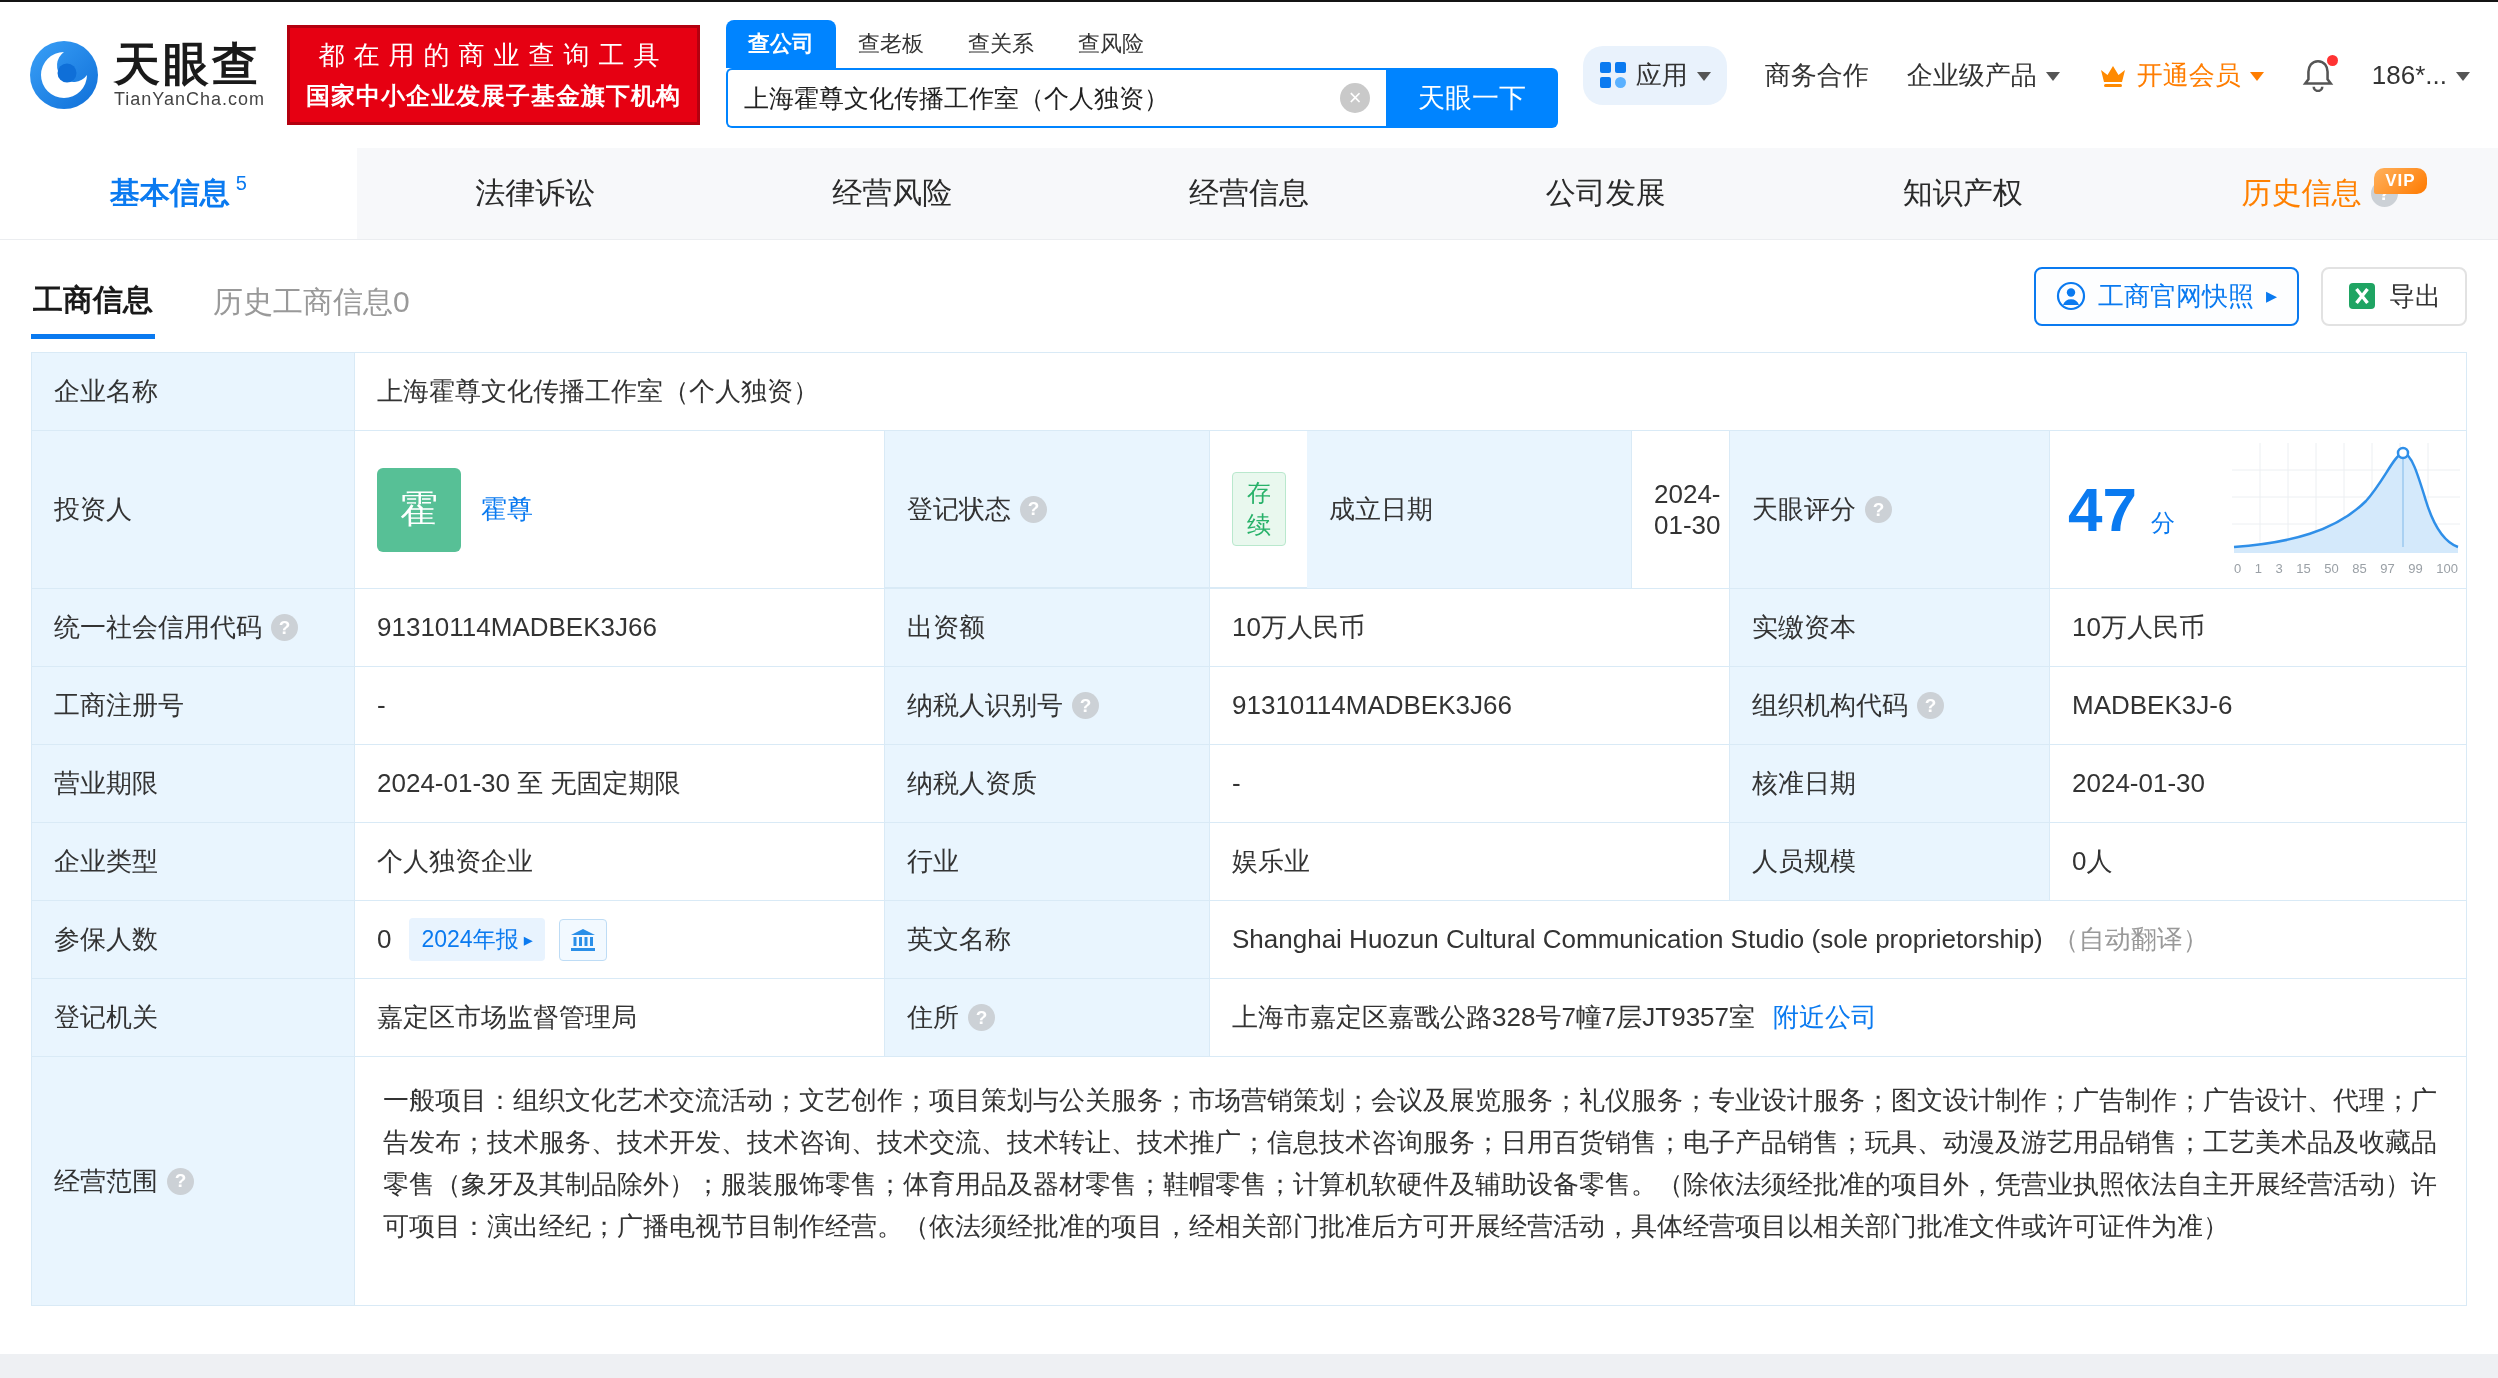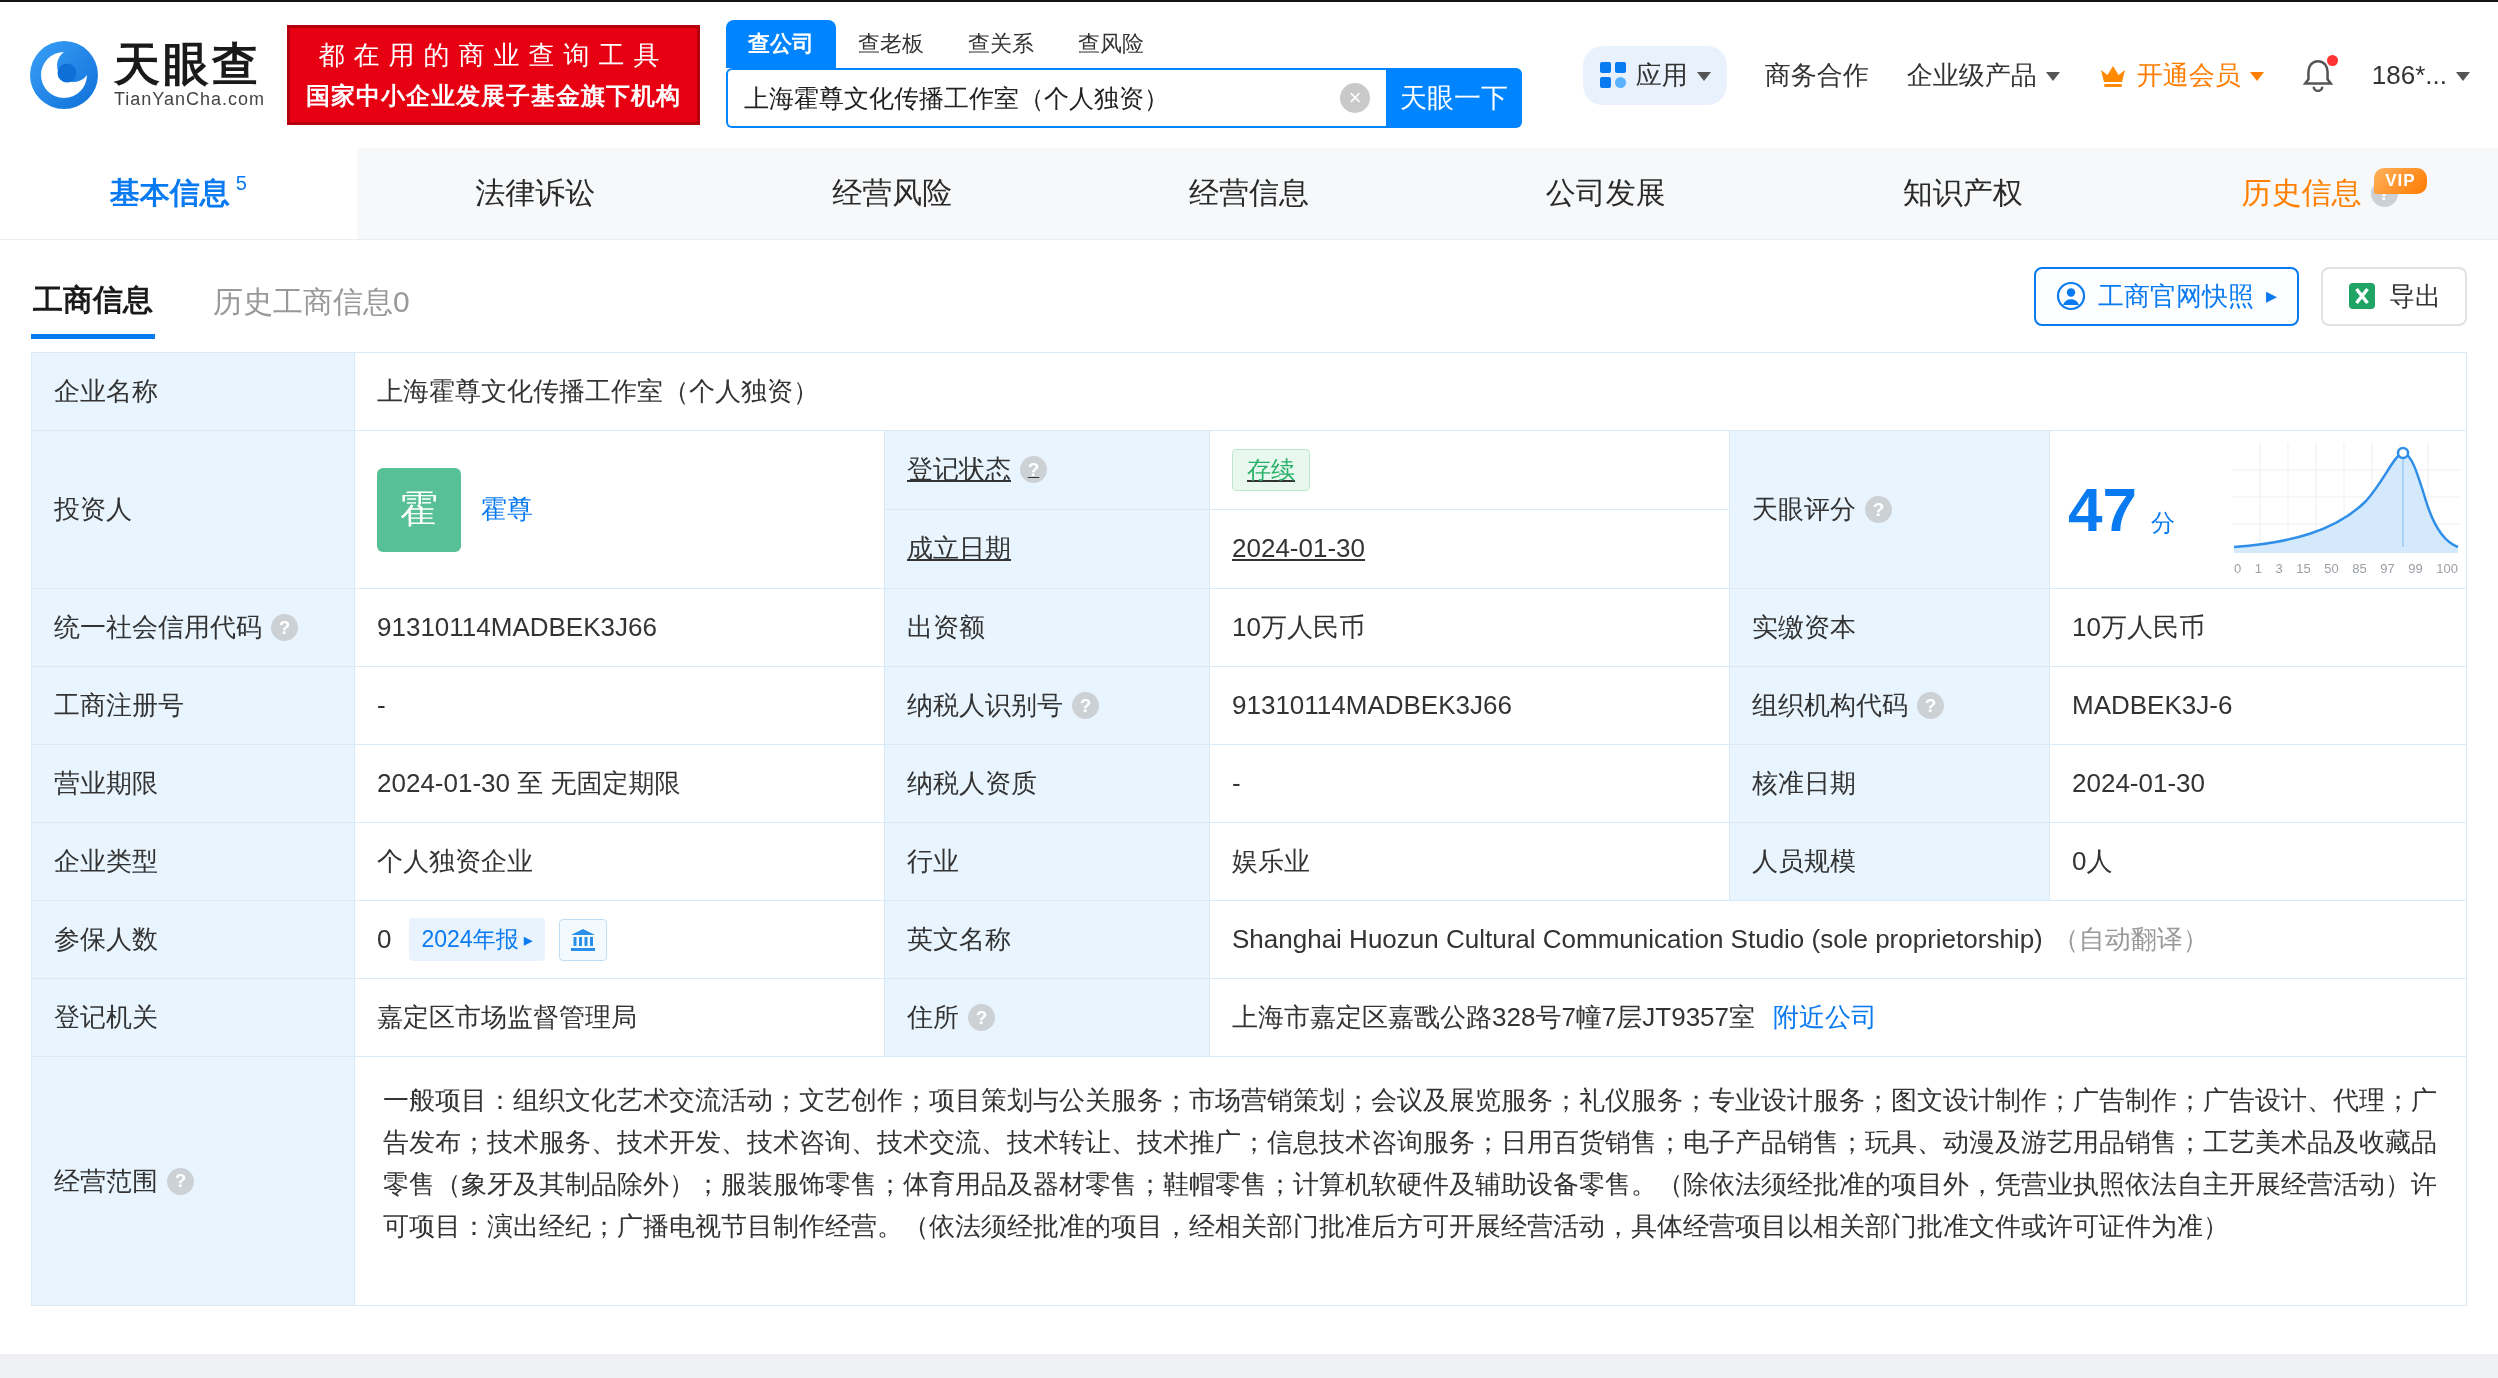--- a/index.html
+++ b/index.html
@@ -24,21 +24,21 @@
   .banner-l2 { font-size:24px; font-weight:bold; letter-spacing:1px; margin-top:7px; white-space:nowrap; }
 
   .search-block { margin-left:26px; flex:none; }
   .search-tabs { display:flex; align-items:flex-end; height:46px; }
   .search-tab { font-size:22px; color:#333; padding:9px 22px; white-space:nowrap; }
   .search-tab.active { background:#0084ff; color:#fff; border-radius:8px 8px 0 0; font-weight:bold; }
   .search-row { display:flex; }
   .search-input-wrap { width:660px; height:60px; border:2px solid #0084ff; border-right:none; border-radius:6px 0 0 6px; display:flex; align-items:center; padding:0 16px; background:#fff; }
   .search-input-wrap input { border:none; outline:none; flex:1; font-size:25px; color:#222; background:transparent; font-family:inherit; }
   .search-clear { width:30px; height:30px; border-radius:50%; background:#c9c9c9; color:#fff; font-size:22px; display:flex; align-items:center; justify-content:center; flex:none; }
-  .search-btn { width:136px; height:60px; background:#0084ff; color:#fff; font-size:27px; display:flex; align-items:center; justify-content:center; border-radius:0 6px 6px 0; white-space:nowrap; }
+  .search-btn { width:172px; height:60px; background:#0084ff; color:#fff; font-size:27px; display:flex; align-items:center; justify-content:center; border-radius:0 6px 6px 0; white-space:nowrap; }
 
   .header-menu { margin-left:auto; display:flex; align-items:center; gap:38px; font-size:26px; color:#333; white-space:nowrap; }
   .menu-item { display:flex; align-items:center; gap:9px; }
   .menu-apps { background:#e9f2fc; border-radius:20px; padding:12px 16px; }
   .menu-vip { color:#ff7d00; }
   .caret { width:0; height:0; border:7px solid transparent; border-top:9px solid #555; margin-top:9px; }
   .caret.orange { border-top-color:#ff7d00; }
   .bell-wrap { position:relative; display:flex; }
   .bell-dot { position:absolute; top:-3px; right:-4px; width:11px; height:11px; border-radius:50%; background:#f33; }
 
@@ -71,21 +71,21 @@
   .cell { display:flex; align-items:center; padding:0 22px; font-size:26px; border-right:1px solid #d9eaf6; border-bottom:1px solid #d9eaf6; overflow:hidden; }
   .row .cell:last-child { border-right:none; }
   .row:last-child > .cell { border-bottom:none; }
   .label { background:#e9f5fe; gap:9px; color:#333; }
 
   .help { width:27px; height:27px; border-radius:50%; background:#ccd1d6; color:#fff; font-size:19px; display:inline-flex; align-items:center; justify-content:center; flex:none; font-weight:bold; }
 
   .avatar { width:84px; height:84px; background:#57c096; color:#fff; font-size:38px; display:flex; align-items:center; justify-content:center; border-radius:6px; flex:none; }
   .inv-name { color:#0a7af0; margin-left:20px; }
 
-  .nest { display:flex; flex-direction:column; border-right:1px solid #d9eaf6; border-bottom:1px solid #d9eaf6;text-decoration:underline; }
+  .nest { display:flex; border-right:1px solid #d9eaf6; border-bottom:1px solid #d9eaf6; }
   .nest-row { flex:1; display:grid; grid-template-columns:325px 1fr; }
   .nest-row:first-child > div { border-bottom:1px solid #d9eaf6; }
   .ncell { display:flex; align-items:center; padding:0 22px; font-size:26px; overflow:hidden; }
   .nlabel { background:#e9f5fe; border-right:1px solid #d9eaf6; gap:9px; }
 
   .badge-green { background:#e9f8ee; color:#27b169; border:1px solid #b9e8cd; border-radius:4px; padding:4px 14px; font-size:24px; }
 
   .score-cell { gap:14px; padding:0 6px 0 18px; }
   .score-num { font-size:62px; font-weight:bold; color:#0a7af0; line-height:1; }
   .score-unit { font-size:24px; color:#0a7af0; margin-top:26px; }

